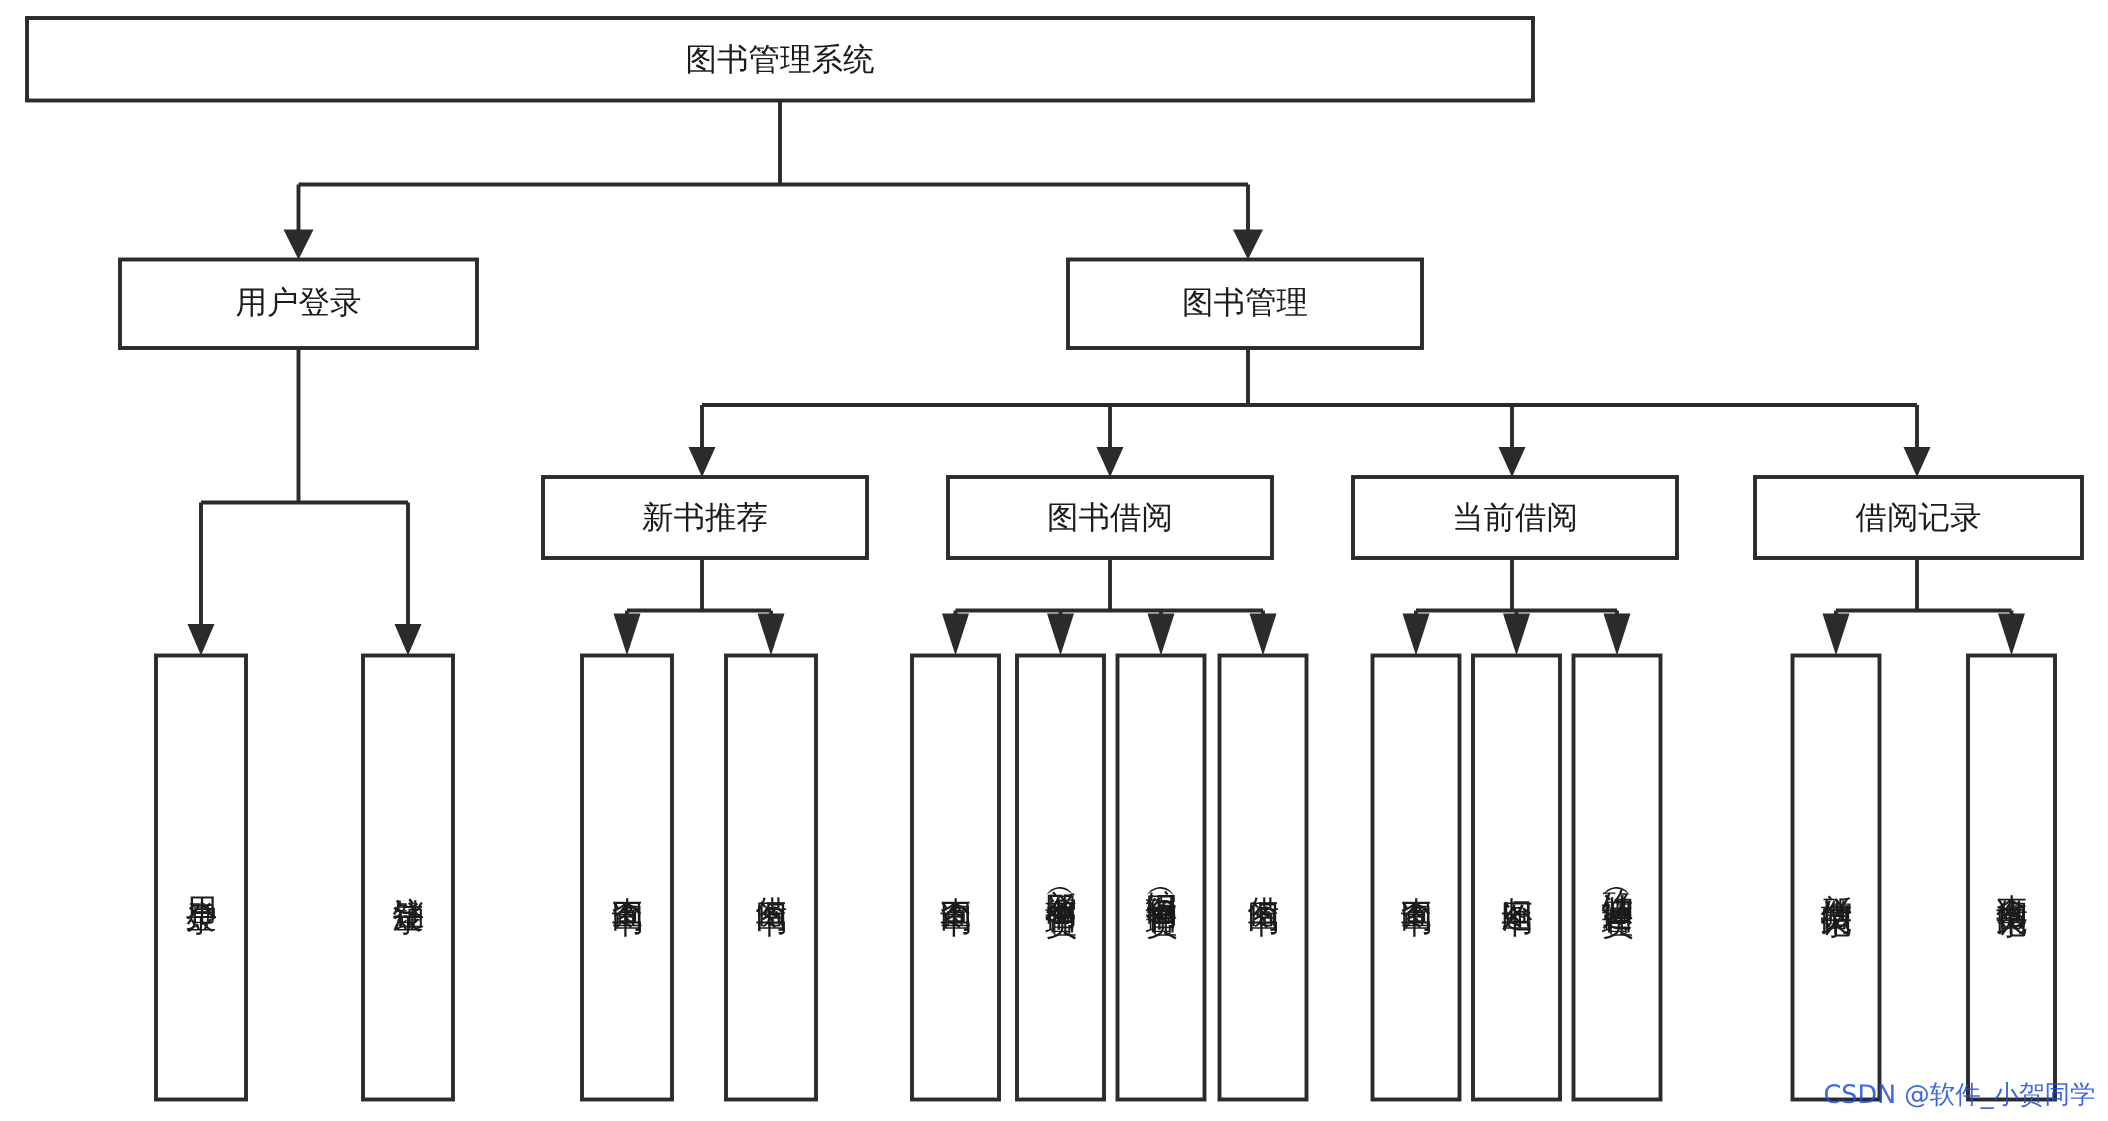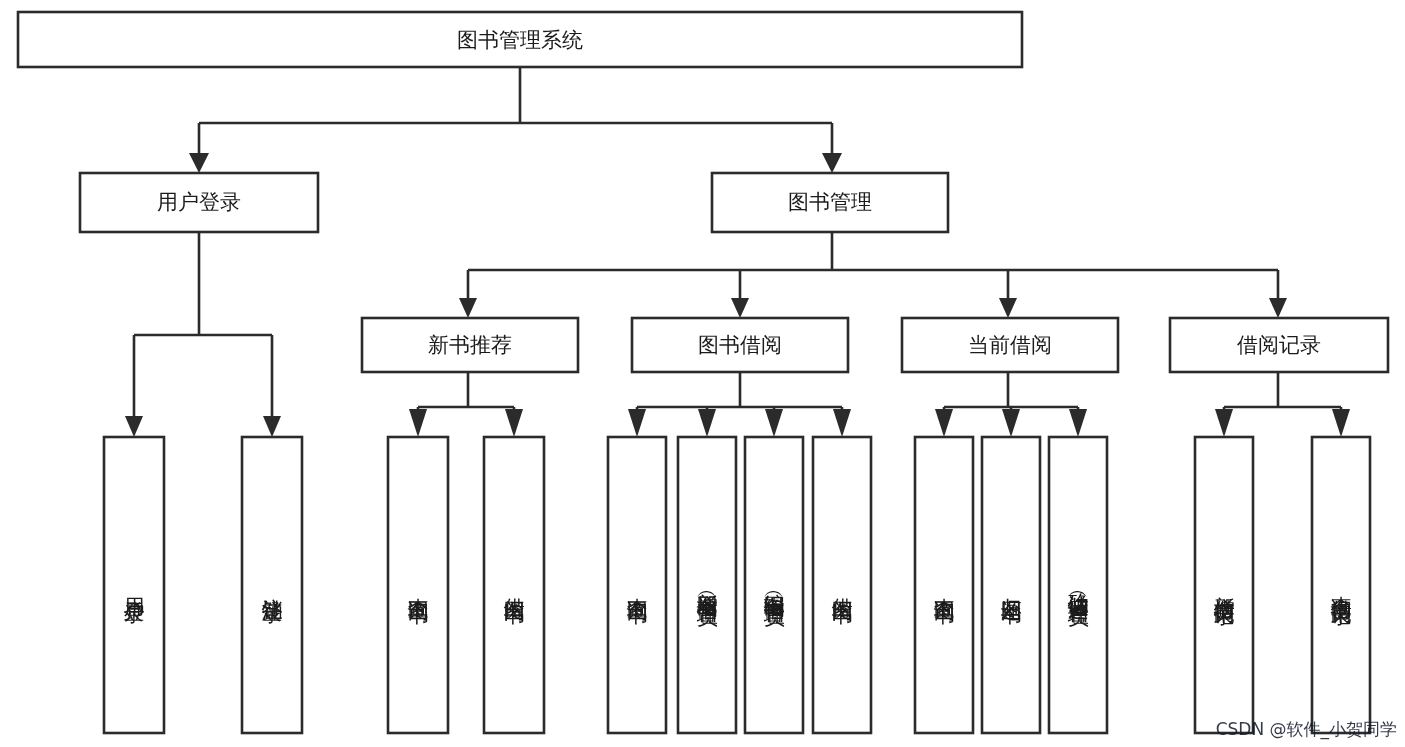--- a/index.html
+++ b/index.html
@@ -67,21 +67,21 @@
     color: #1b1b1b;
     white-space: nowrap;
     text-align: center;
   }
   #watermark {
     position: absolute;
     right: 8px;
     bottom: 6px;
     font-family: "DejaVu Sans", "Liberation Sans", sans-serif;
     font-size: 17px;
-    color: #0f172a;
+    color: #1d4ed8;
     opacity: 0.85;
     white-space: nowrap;
   }
 </style>
 </head>
 <body>
 
 <div id="diagram-root">
 
   <svg id="flow" viewBox="0 0 1405 747" xmlns="http://www.w3.org/2000/svg">

